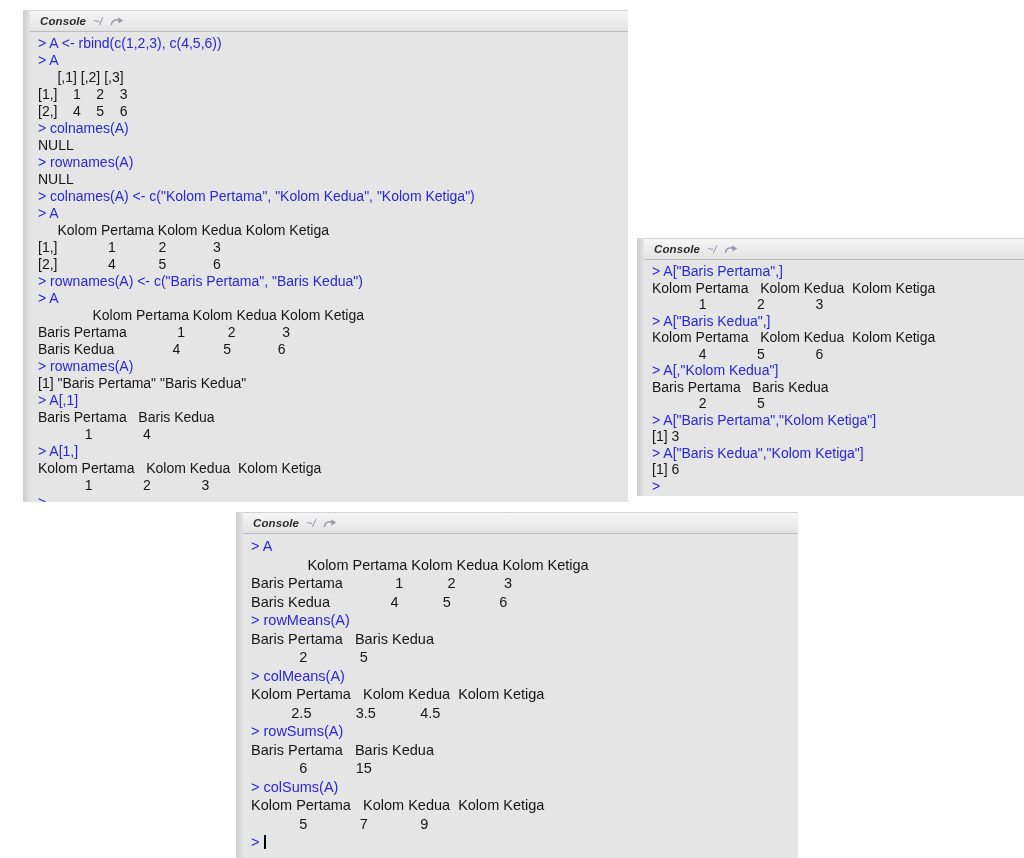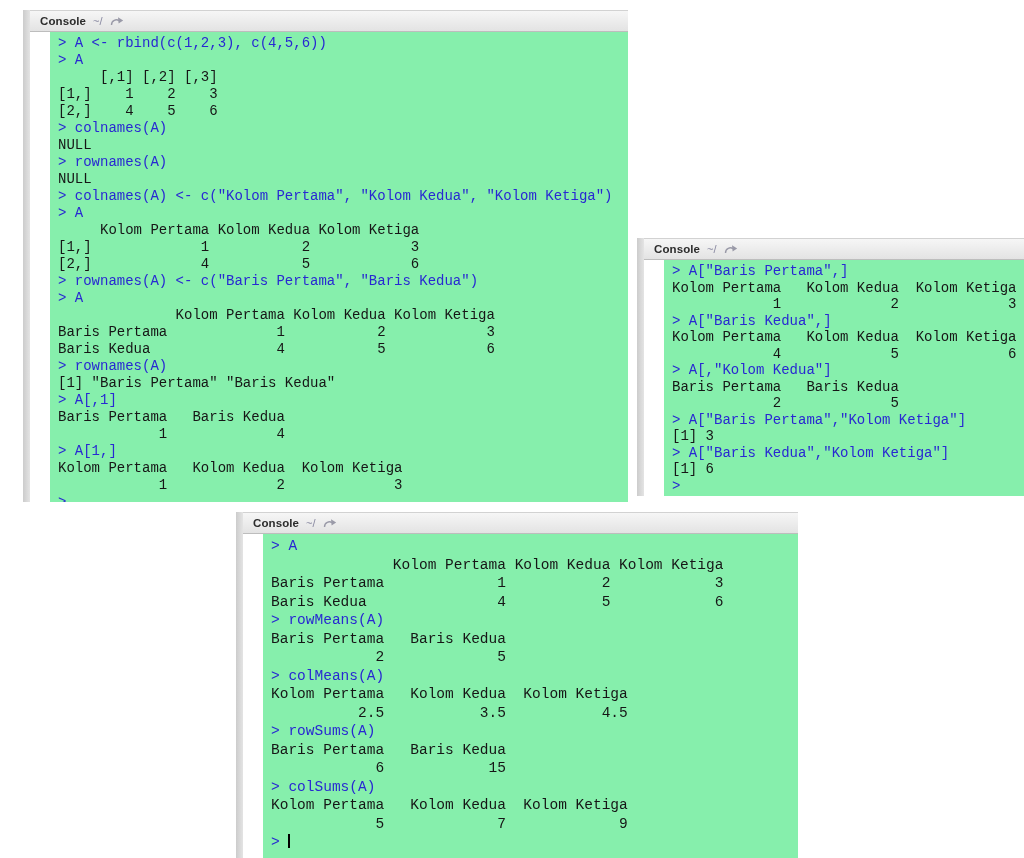--- a/index.html
+++ b/index.html
@@ -25,33 +25,33 @@
   .hdr {
     flex:0 0 22px;
     height:22px;
     background:linear-gradient(#f6f6f6,#e3e3e3);
     border-top:1px solid #d2d2d2;
     border-bottom:1px solid #bdbdbd;
     display:flex;
     align-items:center;
     padding-left:10px;
     gap:7px;
+    font-style:italic;
   }
   .hdr .t { font-size:11.5px; font-weight:bold; color:#2c2c2c; letter-spacing:0.1px; }
   .hdr .p { font-size:11px; color:#8a8aa2; }
   .hdr svg { display:block; }
 
   .body {
     flex:1;
-    background:#86efac;
+    background:#e5e5e5;
     padding:3px 0 0 8px;
-    font-family:Liberation Mono, monospace;
+    font-family:Liberation Sans, sans-serif;
     white-space:pre;
     overflow:hidden;
-    margin-left:20px;
   }
   #panel1 .body { font-size:14px;   line-height:17px; }
   #panel2 .body { font-size:14px;   line-height:16.5px; }
   #panel3 .body { font-size:14.5px; line-height:18.5px; }
 
   .line.input  { color:var(--cmd-blue,#2828d2); }
   .line.output { color:#161616; }
 
   .cursor {
     display:inline-block;

